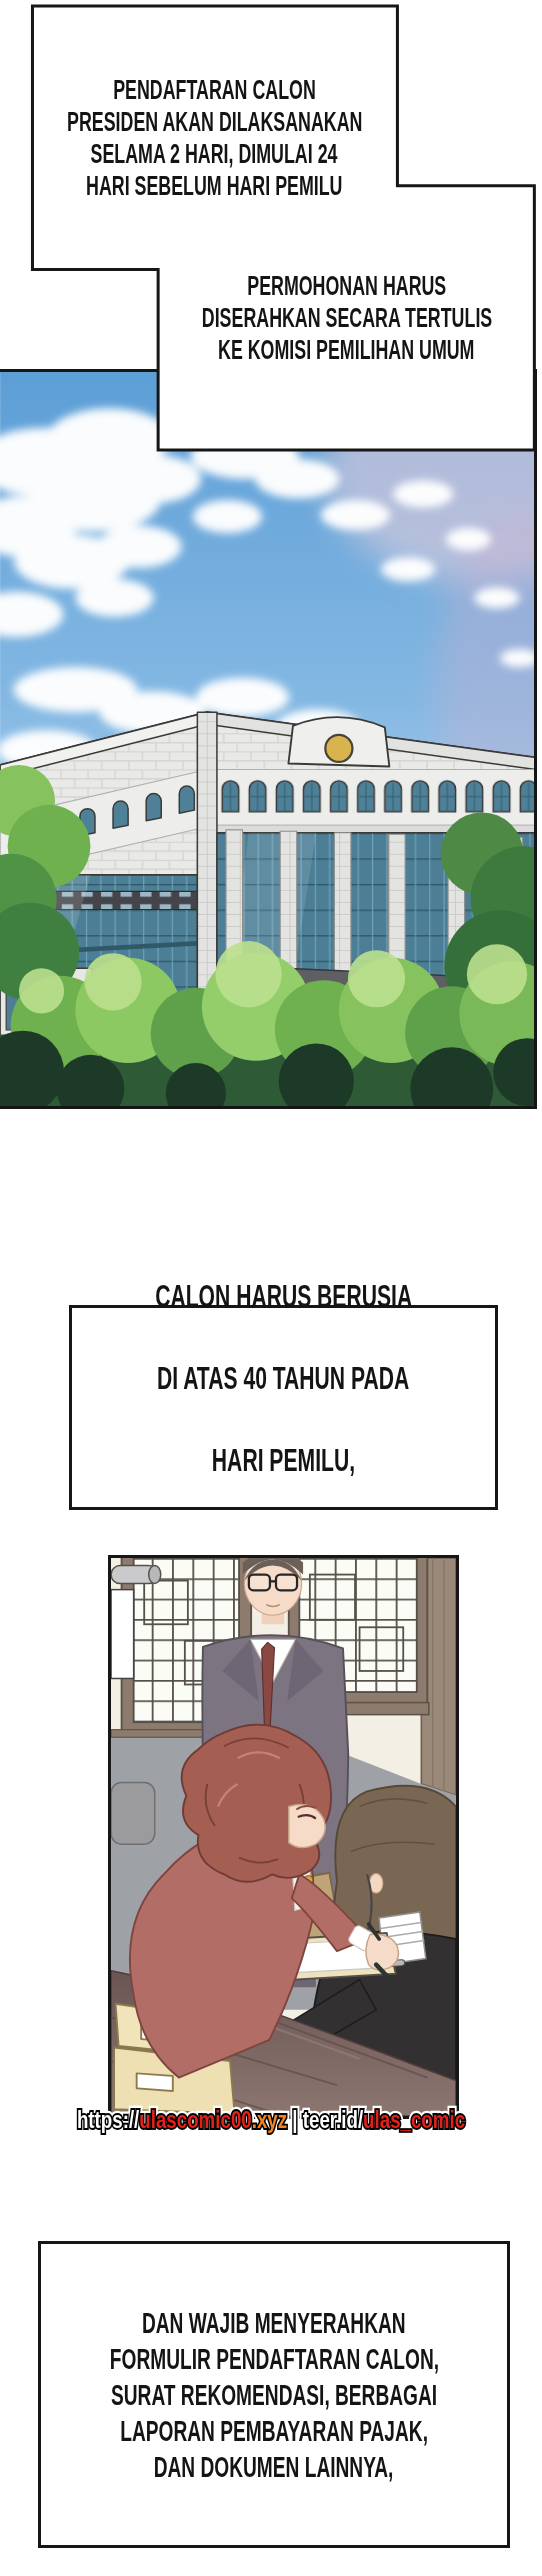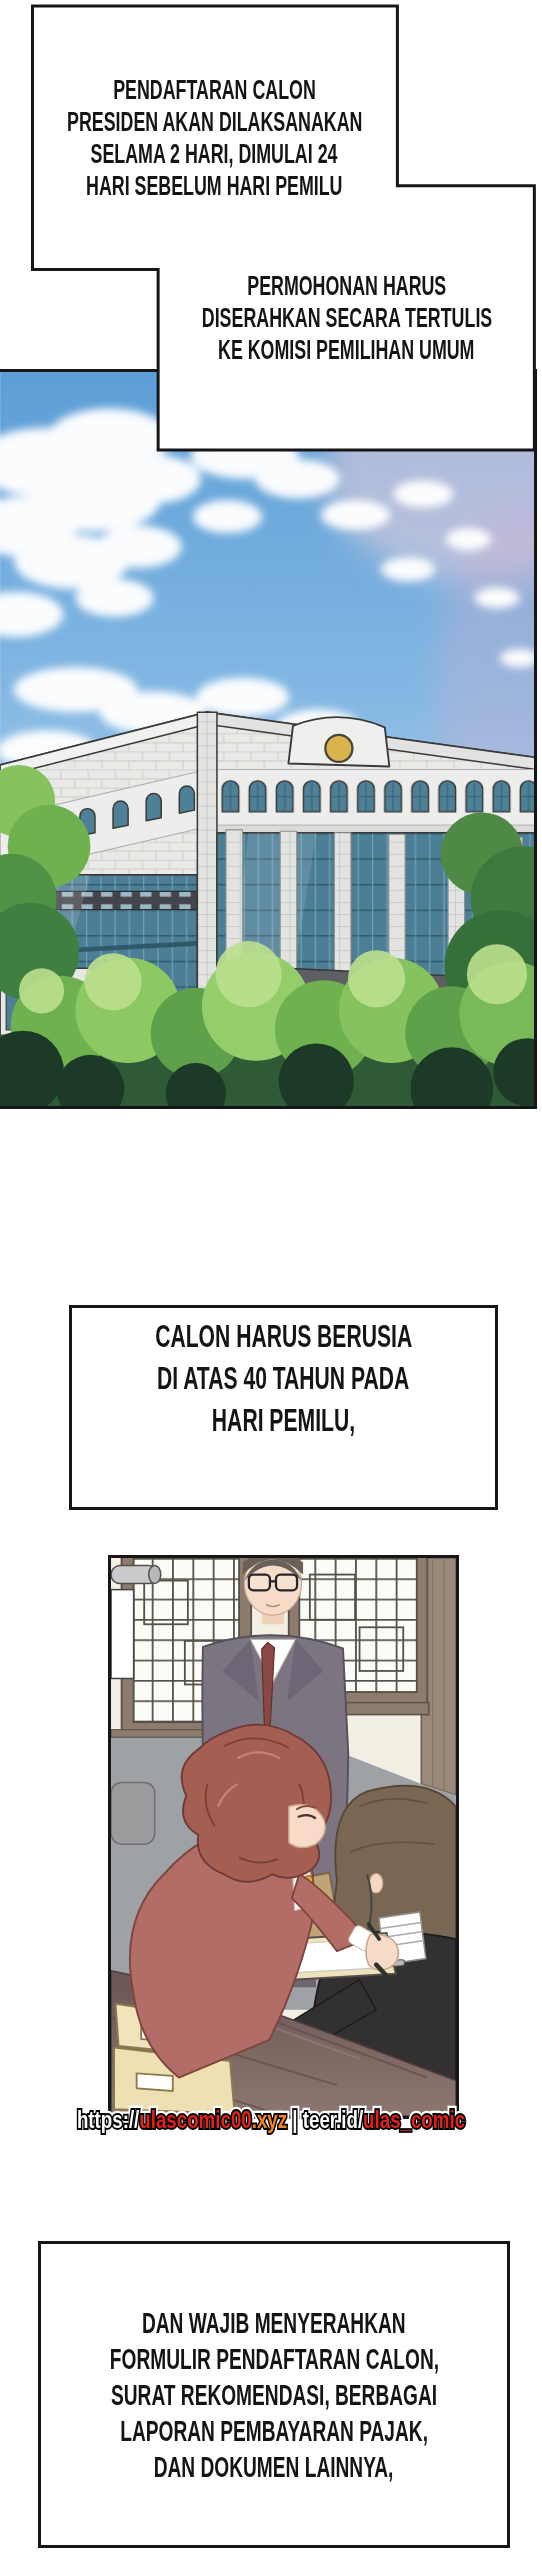--- a/index.html
+++ b/index.html
@@ -219,21 +219,21 @@
   <div class="ln">SELAMA 2 HARI, DIMULAI 24</div>
   <div class="ln">HARI SEBELUM HARI PEMILU</div>
 </div>
 <div class="captext c2" style="left:158px;top:186px;width:377px;height:264px;">
   <div class="ln">PERMOHONAN HARUS</div>
   <div class="ln">DISERAHKAN SECARA TERTULIS</div>
   <div class="ln">KE KOMISI PEMILIHAN UMUM</div>
 </div>
 
 <div class="capbox" style="left:69px;top:1305px;width:429px;height:205px;"></div>
-<div class="captext c3" style="left:69px;top:1305px;width:429px;height:205px;padding-bottom:60px;box-sizing:border-box;">
+<div class="captext c3" style="left:69px;top:1305px;width:429px;height:205px;padding-bottom:60px;box-sizing:border-box;gap:40px;">
   <div class="ln">CALON HARUS BERUSIA</div>
   <div class="ln">DI ATAS 40 TAHUN PADA</div>
   <div class="ln">HARI PEMILU,</div>
 </div>
 
 <div id="panel-office" class="panel">
  <svg width="345" height="558" viewBox="0 0 458 741">
   <defs>
     <pattern id="latt" width="27" height="27" patternUnits="userSpaceOnUse">
       <rect width="27" height="27" fill="#fcfcf7"></rect>

